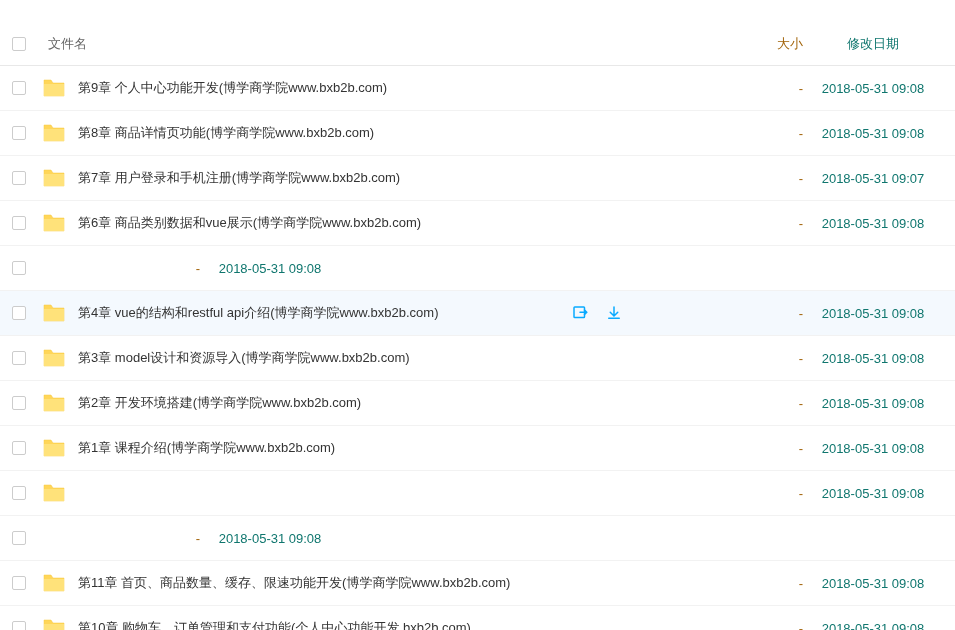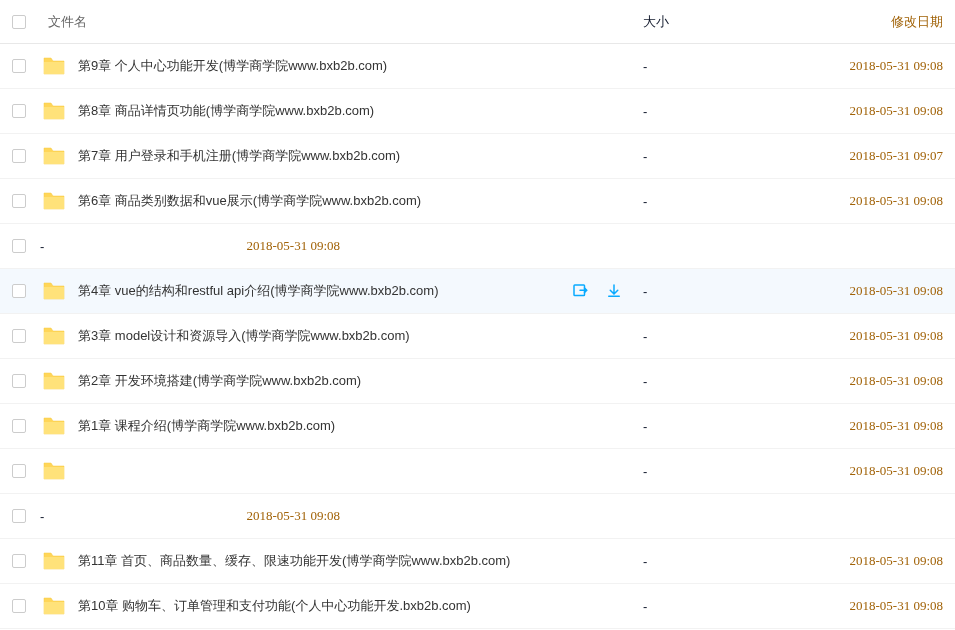--- a/index.html
+++ b/index.html
@@ -17,20 +17,21 @@
     .file-table {
       width: 100%;
     }
     .header-row {
       display: flex;
       align-items: center;
       height: 44px;
       border-bottom: 1px solid #e8e8e8;
       color: #666;
       padding: 0 12px;
+      margin-top: 22px;
     }
     .file-row {
       display: flex;
       align-items: center;
       height: 45px;
       border-bottom: 1px solid #f2f2f2;
       padding: 0 12px;
     }
     .file-row.hovered {
       background: #f4f9fe;
@@ -45,28 +46,28 @@
     .col-name {
       flex: 1;
       display: flex;
       align-items: center;
       min-width: 0;
       padding-left: 2px;
     }
     .col-size {
       width: 160px;
       flex-shrink: 0;
-      color: #0f172a;
+      color: #a16207;
+      text-align: right;
     }
     .col-date {
       width: 140px;
       flex-shrink: 0;
-      color: #a16207;
-      text-align: right;
-      font-family: Liberation Serif, serif;
+      color: #0f766e;
+      text-align: center;
     }
     .header-row .col-name {
       padding-left: 8px;
     }
     .checkbox {
       width: 14px;
       height: 14px;
       border: 1px solid #ccc;
       border-radius: 2px;
       background: #fff;

